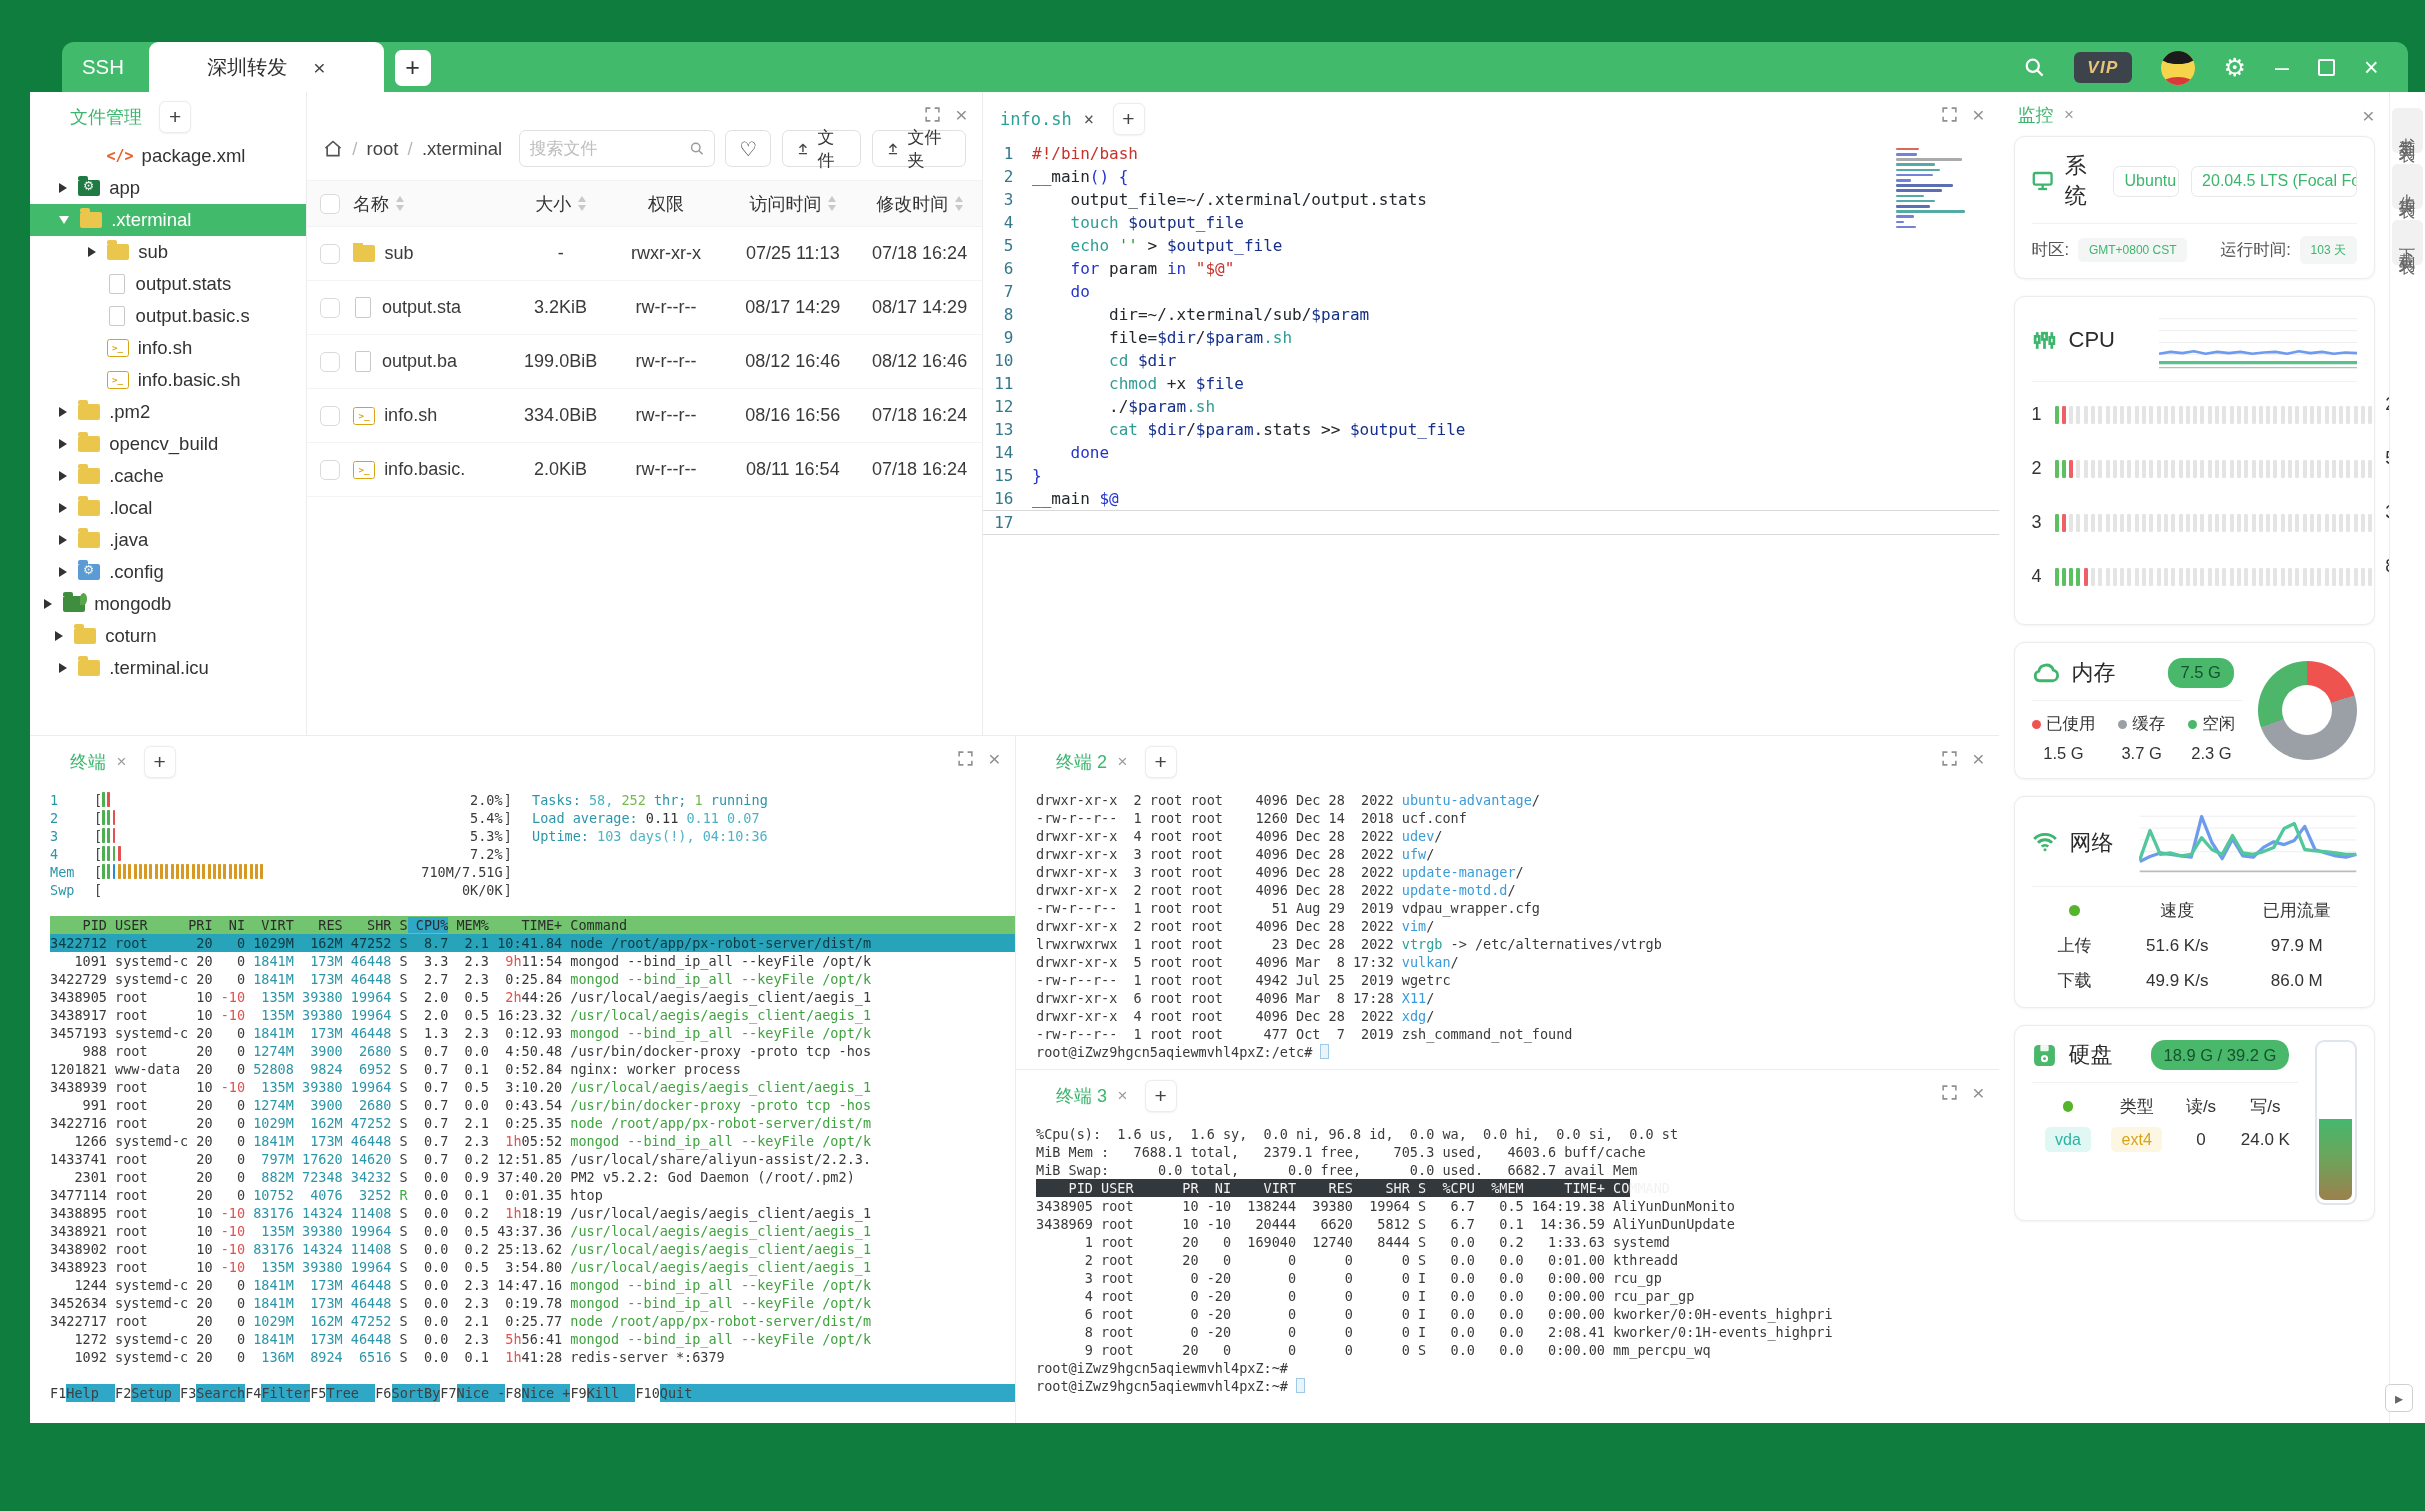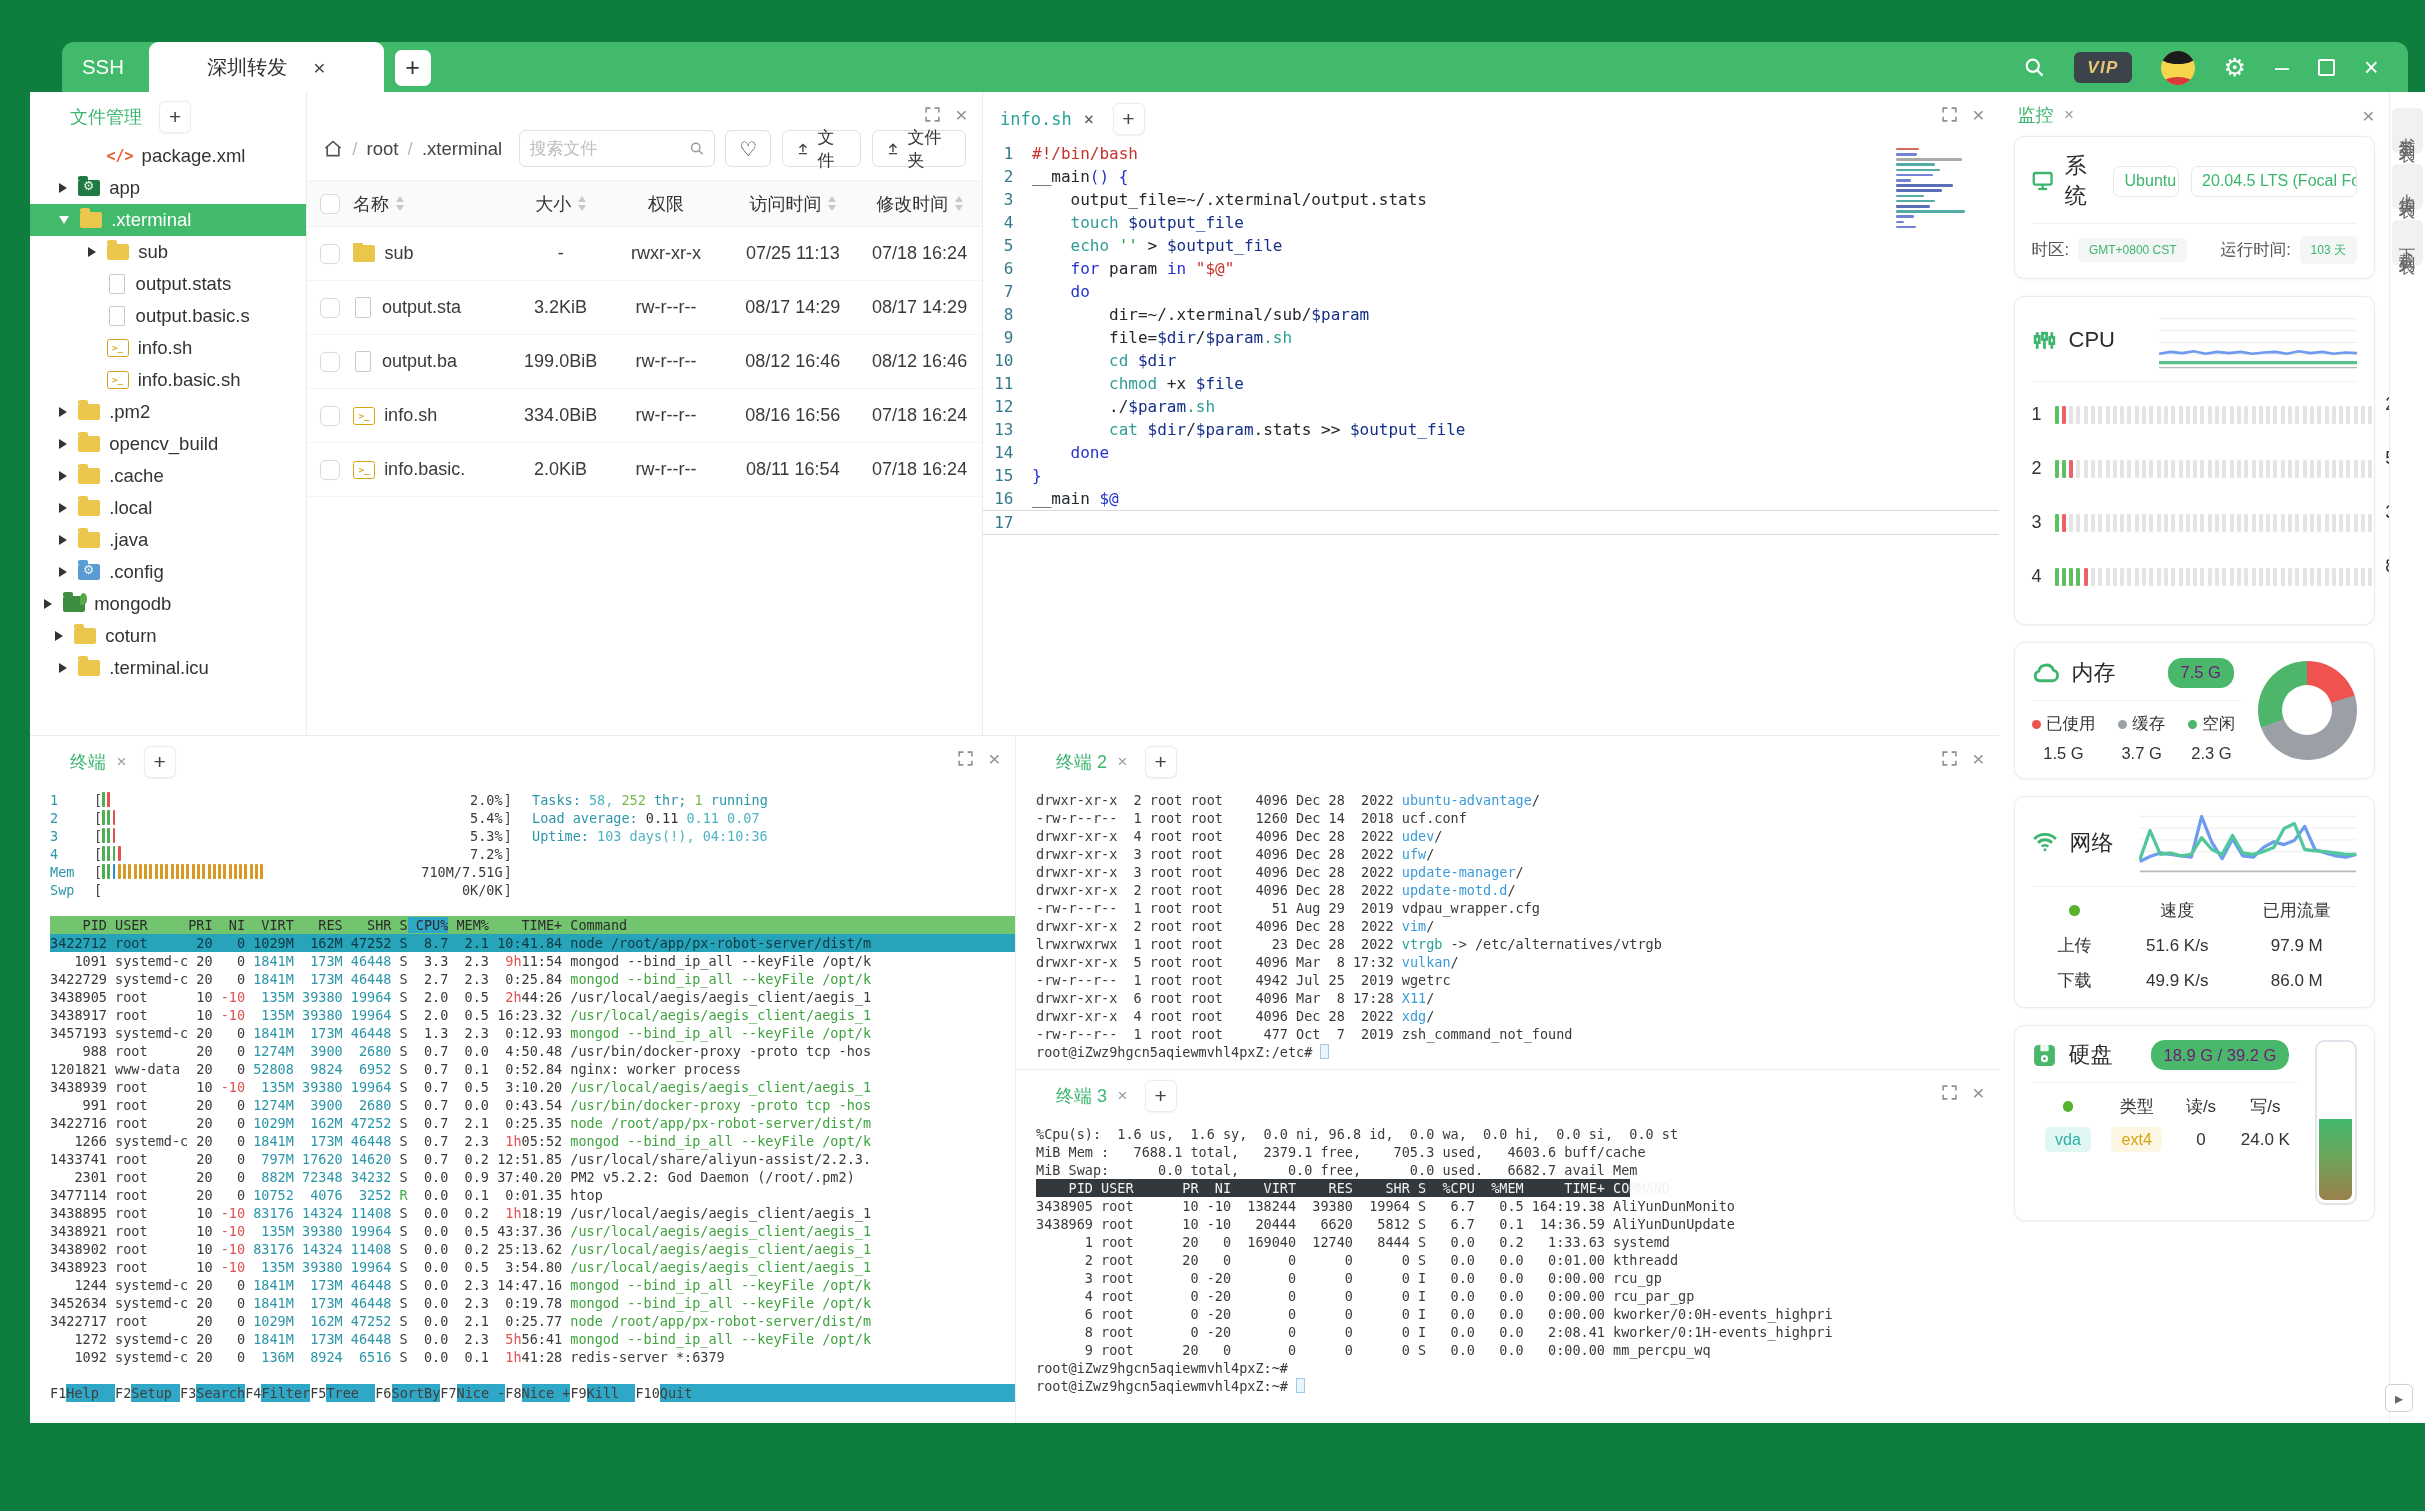--- a/index.html
+++ b/index.html
@@ -137,21 +137,21 @@
   .monitor { width:391px; border-right:1.3px solid #ececec; position:relative; overflow:hidden; }
   .mhead { display:flex; align-items:center; gap:10.6px; padding:10.6px 16px 9.2px 18.5px; }
   .card { border:1.3px solid #ececec; border-radius:10.6px; background:#fff; margin:0 14.5px 17px 14.5px; padding:14.5px 17px;
           box-shadow:0 0.7px 2.6px rgba(0,0,0,.05); }
   .chd { display:flex; align-items:center; gap:12px; }
   .ctitle { font-size:22px; color:#2b2b2b; }
   .cdiv { border-top:1.3px solid #f1f1f1; margin:12px 0; }
   .badge-line { border:1.3px solid #e8e8e8; border-radius:6.6px; padding:5.3px 10.6px; color:#3cb56d; font-size:16px;
                 white-space:nowrap; overflow:hidden; }
   .badge-soft { background:#f3f6f4; color:#3cb56d; border-radius:5.3px; padding:5.3px 10.6px; font-size:12px; white-space:nowrap; }
-  .badge-green { background:#49b86b; color:#701a75; border-radius:14px; padding:5.3px 13px; font-size:16.5px; }
+  .badge-green { background:#49b86b; color:#14532d; border-radius:14px; padding:5.3px 13px; font-size:16.5px; }
   .kvrow { display:flex; align-items:center; gap:9.2px; font-size:16.5px; color:#555; }
   .core { display:flex; align-items:center; gap:13px; margin:12px 0; font-size:18px; color:#333; }
   .segs { display:flex; gap:3.3px; flex:1; }
   .seg { width:4px; height:18.5px; background:#e4e4e4; border-radius:1.3px; }
   .seg.g{background:#5cbf60;} .seg.r{background:#ee6066;}
   .corepct { width:66px; text-align:right; }
   .donut { width:99px; height:99px; border-radius:50%; position:relative; flex:none; }
   .donut::after { content:""; position:absolute; left:24.4px; top:24.4px; width:50px; height:50px; background:#fff; border-radius:50%; }
   .legend { display:flex; gap:22.4px; }
   .lg { text-align:center; font-size:16.5px; color:#333; }

